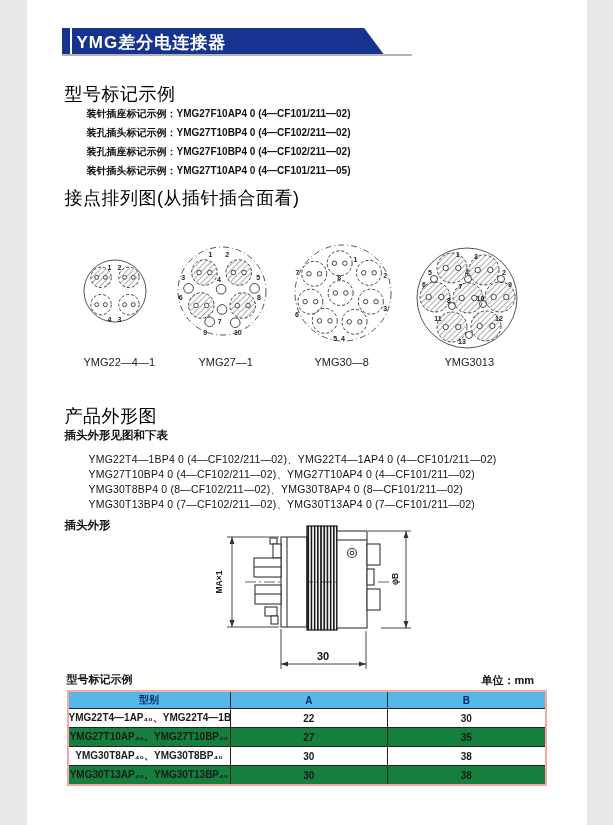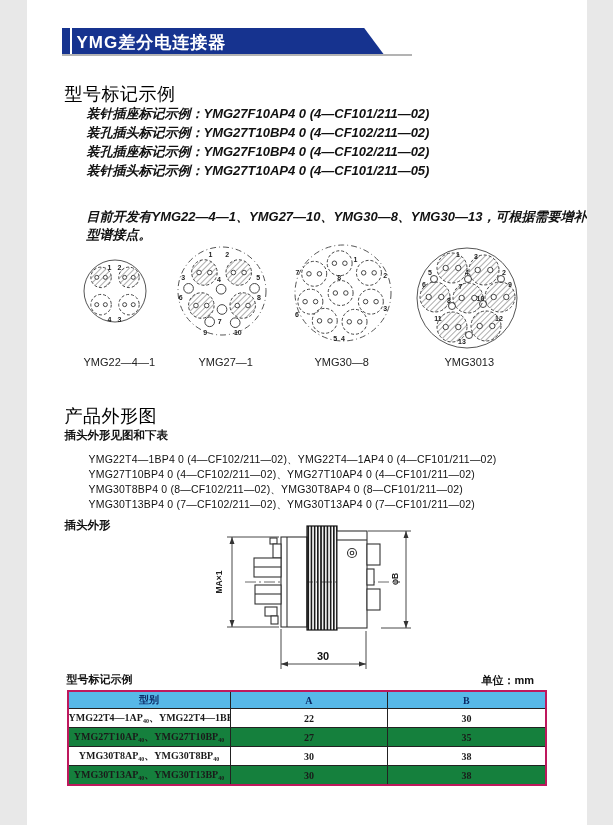--- a/index.html
+++ b/index.html
@@ -15,33 +15,33 @@
     clip-path:polygon(0 0,94% 0,100% 100%,0 100%);
   }
   .banner-sep{left:43px;top:28px;width:2px;height:26px;background:#ffffff;}
   .banner-title{
     left:50px;top:31px;color:#ffffff;font-size:17px;font-weight:bold;letter-spacing:1px;
   }
   .banner-underline{left:35px;top:54px;width:350px;height:2px;background:#b3b3b3;}
   
   .sec-title{color:#000000;font-size:18px;font-weight:normal;letter-spacing:.5px;}
   .sub-title{color:#111;font-size:11.5px;font-weight:bold;}
-  .line-block{font-size:13px;font-weight:bold;color:#111;font-style:italic;}
+  .line-block{font-size:10px;font-weight:bold;color:#111;}
   .line-block div{height:19px;line-height:19px;white-space:nowrap;}
   .model-block{font-size:10.5px;font-weight:normal;color:#111;}
   .model-block div{height:15px;line-height:15px;white-space:nowrap;letter-spacing:.2px;}
   .diagram-label{font-size:11px;font-weight:400;color:#222;white-space:nowrap;}
   
   .dim-table{border-collapse:collapse;width:480px;table-layout:fixed;}
   .dim-table th,.dim-table td{
     border:1px solid #222;text-align:center;font-size:10px;font-weight:bold;
     padding:0;height:18px;white-space:nowrap;overflow:hidden;
   }
   .dim-table th{background:#57b8e8;height:16px;color:#0b2a66;}
-  .dim-table{border:2px solid #be185d;font-family:Liberation Serif, serif;}
+  .dim-table{border:2px solid #fca5a5;}
   .row-white td{background:#ffffff;}
   .row-yellow td{background:#15803d;}
   .table-caption{font-size:11px;font-weight:bold;color:#111;}
   .unit-label{font-size:11px;font-weight:bold;color:#111;}
   svg text{font-family:"Liberation Sans","DejaVu Sans",sans-serif;}
 </style>
 </head>
 <body>
 
 <div id="page">
@@ -52,21 +52,21 @@
   <div class="abs banner-underline"></div>
 
   <div class="abs sec-title" style="left:38px;top:82px;">型号标记示例</div>
   <div class="abs line-block" style="left:60px;top:104px;">
     <div>装针插座标记示例：YMG27F10AP4 0 (4—CF101/211—02)</div>
     <div>装孔插头标记示例：YMG27T10BP4 0 (4—CF102/211—02)</div>
     <div>装孔插座标记示例：YMG27F10BP4 0 (4—CF102/211—02)</div>
     <div>装针插头标记示例：YMG27T10AP4 0 (4—CF101/211—05)</div>
   </div>
 
-  <div class="abs line-block" style="left:60px;top:208px;">目前开发有YMG22—4—1、YMG27—10、YMG30—8、YMG30—13，可根据需要增补型谱接点。</div>
+  <div class="abs sec-title" style="left:38px;top:186px;">接点排列图(从插针插合面看)</div>
 
   <div class="abs" style="left:0;top:0;width:613px;height:825px;pointer-events:none;">
       <svg width="94" height="94" style="position: absolute; left: 41px; top: 244px;">
         <defs>
           <pattern id="h0" width="4" height="4" patternUnits="userSpaceOnUse" patternTransform="rotate(45)">
             <line x1="0" y1="0" x2="0" y2="4" stroke="#8a8a8a" stroke-width="1.4"></line>
           </pattern>
         </defs>
         <circle cx="47" cy="47" r="31" fill="none" stroke="#555" stroke-width="1" stroke-dasharray="none"></circle>
         <circle cx="33.05" cy="33.36" r="10.23" fill="url(#h0)" stroke="#444" stroke-width="1" stroke-dasharray="3 2"></circle>

